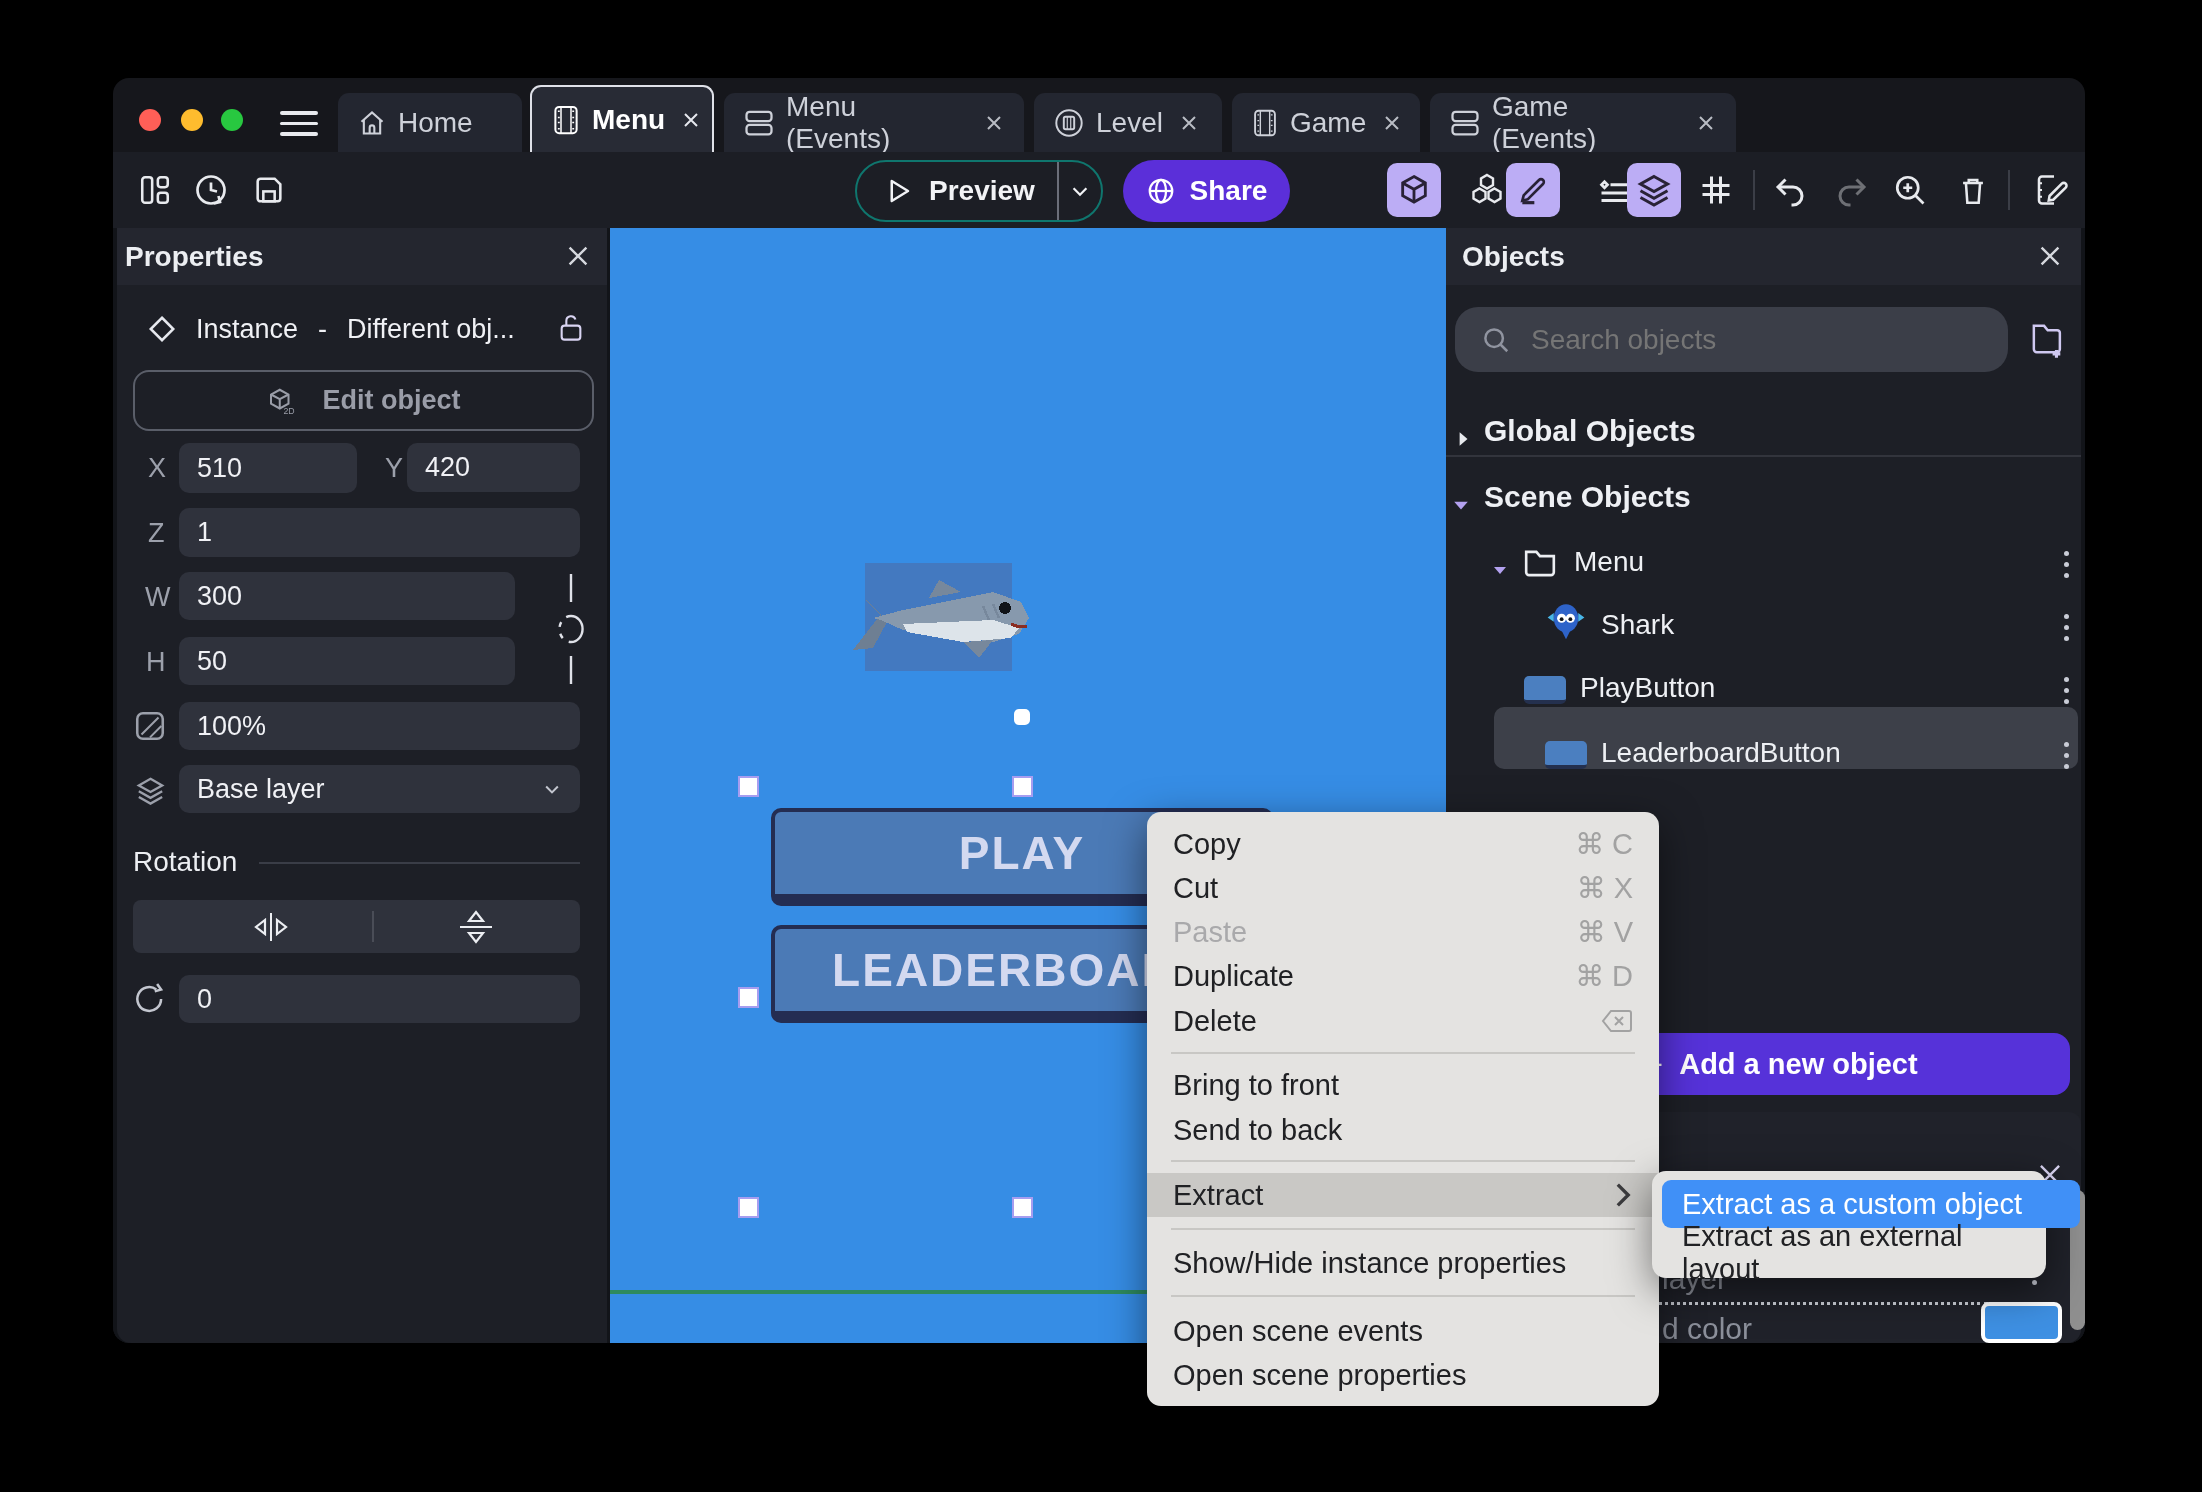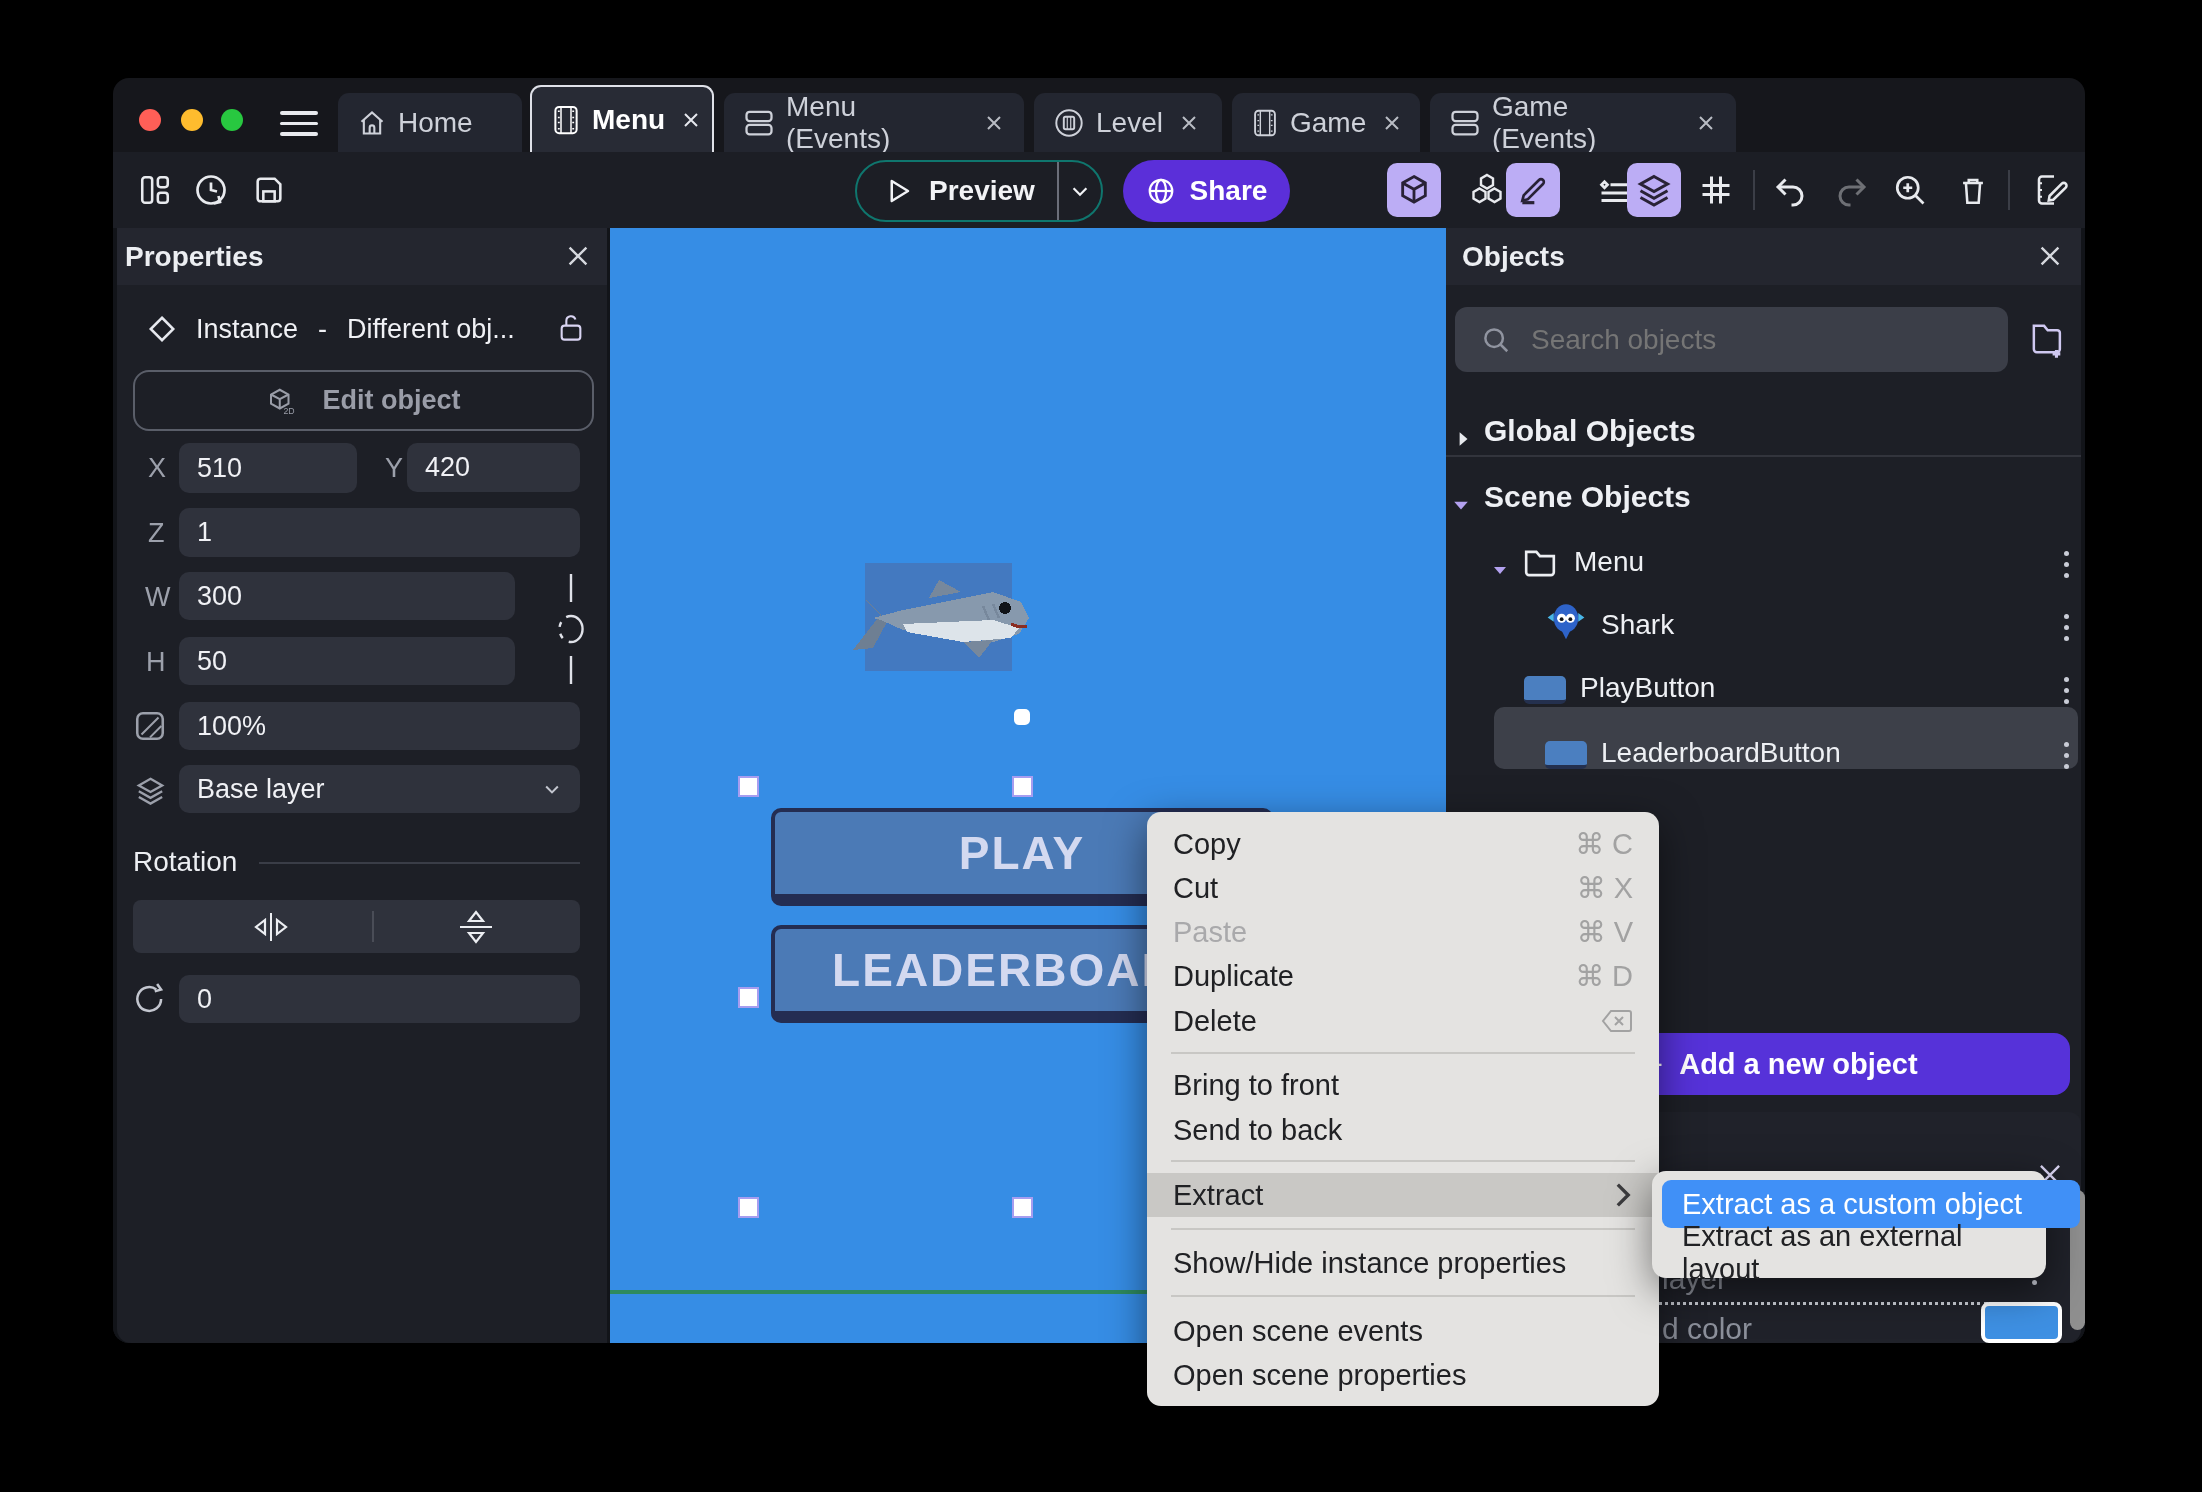--- a/index.html
+++ b/index.html
@@ -380,21 +380,21 @@
     <div class="panel" style="left:1333px;width:635px;border-radius:0 0 14px 0;">
       <div class="phead" style="padding:0 16px;">
         <span>Objects</span>
       </div>
       <div class="xbtn" style="right:16px;top:13px;">
         <svg width="24" height="24" viewBox="0 0 20 20" stroke="#d6d8de" stroke-width="2" fill="none">
               <path d="M3 3l14 14M17 3L3 17"></path>
             </svg>
       </div>
 
-      <div class="abs" style="left:9px;top:79px;width:553px;height:65px;background:#3b3e48;border-radius:12px;display:flex;align-items:center;">
+      <div class="abs" style="left:9px;top:79px;width:553px;height:65px;background:#3b3e48;border-radius:23px;display:flex;align-items:center;">
         <svg style="margin-left:26px;" width="30" height="30" viewBox="0 0 24 24" fill="none" stroke="#9094a0" stroke-width="2">
               <circle cx="10.5" cy="10.5" r="7"></circle>
               <path d="M15.8 15.8L21 21"></path>
             </svg>
         <input style="margin-left: 18px; flex: 1 1 0%; background: transparent; border: none; outline: none; color: rgb(232, 234, 238); font-size: 28px; font-family: inherit;" placeholder="Search objects">
       </div>
       <svg class="abs" style="left:583px;top:92px;" width="38" height="40" viewBox="0 0 24 26" fill="none" stroke="#cfc8f0" stroke-width="1.7">
             <path d="M4 4h7l2.5 3H20a1.8 1.8 0 0 1 1.8 1.8V20a2 2 0 0 1-2 2H6a2 2 0 0 1-2-2z" transform="translate(-1,0) scale(0.95)"></path>
             <path d="M17.5 19.5v5M15 22h5" stroke-width="2"></path>
           </svg>

